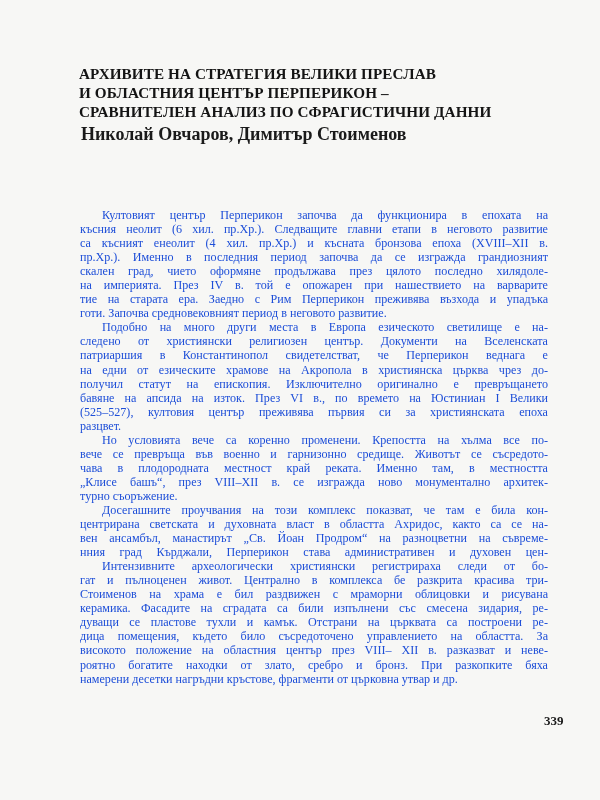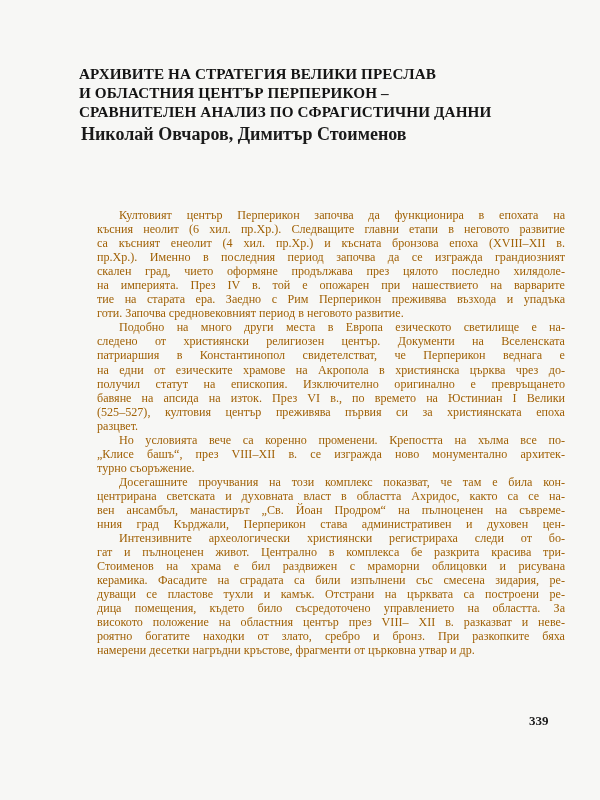--- a/index.html
+++ b/index.html
@@ -15,29 +15,29 @@
     position: absolute; left: 79px; top: 64px; width: 500px;
     font-weight: bold; font-size: 15.2px; line-height: 19px;
     letter-spacing: 0.1px; color: #141414;
   }
   .title div { white-space: nowrap; }
   .authors {
     position: absolute; left: 81px; top: 124px;
     font-weight: bold; font-size: 18px; color: #1a1a1a; white-space: nowrap;
   }
   .body {
-    position: absolute; left: 97px; top: 208px; width: 468px;
-    font-size: 12.1px; line-height: 14.05px; color: #a16207;
+    position: absolute; left: 80px; top: 208px; width: 468px;
+    font-size: 12.1px; line-height: 14.05px; color: #1d4ed8;
     text-align: justify;
   }
   .body .line { white-space: nowrap; text-align-last: justify; display: block; height: 14.05px; overflow: hidden; }
   .body .line.indent { padding-left: 22px; }
   .body .line.last { text-align-last: left; }
   .page-number {
-    position: absolute; left: 529px; top: 713px;
+    position: absolute; left: 544px; top: 713px;
     font-weight: bold; font-size: 13px; color: #1a1a1a;
   }
 </style>
 </head>
 <body>
 
 <div class="page">
   <div class="title">
     <div>АРХИВИТЕ  НА СТРАТЕГИЯ ВЕЛИКИ ПРЕСЛАВ</div>
     <div>И ОБЛАСТНИЯ ЦЕНТЪР ПЕРПЕРИКОН  –</div>
@@ -57,25 +57,27 @@
     <span class="line last">готи. Започва средновековният период в неговото развитие.</span>
     <span class="line indent">Подобно на много други места в Европа езическото светилище е на-</span>
     <span class="line">следено от християнски религиозен център. Документи на Вселенската</span>
     <span class="line">патриаршия в Константинопол свидетелстват, че Перперикон веднага е</span>
     <span class="line">на едни от езическите храмове на Акропола в християнска църква чрез до-</span>
     <span class="line">получил статут на епископия. Изключително оригинално е превръщането</span>
     <span class="line">бавяне на апсида на изток. През VI в., по времето на Юстиниан I Велики</span>
     <span class="line">(525–527), култовия център преживява първия си за християнската епоха</span>
     <span class="line last">разцвет.</span>
     <span class="line indent">Но условията вече са коренно променени. Крепостта на хълма все по-</span>
+    <span class="line">вече се превръща във военно и гарнизонно средище. Животът се съсредото-</span>
+    <span class="line">чава в плодородната местност край реката. Именно там, в местността</span>
     <span class="line">„Клисе башъ“, през VIII–XII в. се изгражда ново монументално архитек-</span>
     <span class="line last">турно съоръжение.</span>
     <span class="line indent">Досегашните проучвания на този комплекс показват, че там  е била кон-</span>
     <span class="line">центрирана светската и духовната власт в областта Ахридос, както са се на-</span>
-    <span class="line">вен ансамбъл, манастирът „Св. Йоан Продром“ на пълноценен на съвреме-</span>
+    <span class="line">вен ансамбъл, манастирът „Св. Йоан Продром“ на разноцветни на съвреме-</span>
     <span class="line">нния град Кърджали, Перперикон става административен и духовен цен-</span>
     <span class="line indent">Интензивните археологически християнски регистрираха следи от бо-</span>
     <span class="line">гат и пълноценен живот. Централно в комплекса бе разкрита красива три-</span>
     <span class="line">Стоименов на храма е бил раздвижен с мраморни облицовки и рисувана</span>
     <span class="line">керамика. Фасадите на сградата са били изпълнени със смесена зидария, ре-</span>
     <span class="line">дуващи се пластове тухли и камък. Отстрани на църквата са построени ре-</span>
     <span class="line">дица помещения, където било съсредоточено управлението на областта. За</span>
     <span class="line">високото положение на областния център през VIII– XII в. разказват и неве-</span>
     <span class="line">роятно богатите находки от злато, сребро и бронз. При разкопките бяха</span>
     <span class="line last">намерени десетки нагръдни кръстове, фрагменти от църковна утвар и др.</span>

